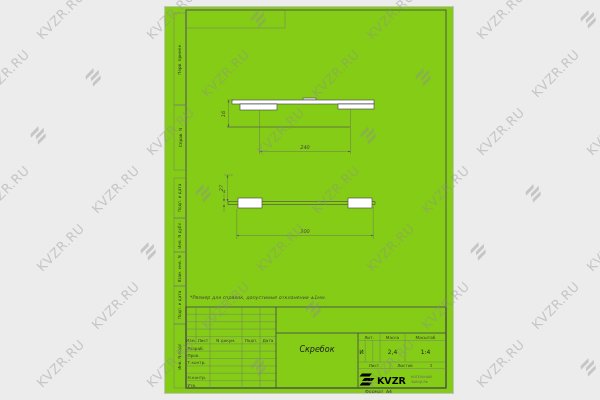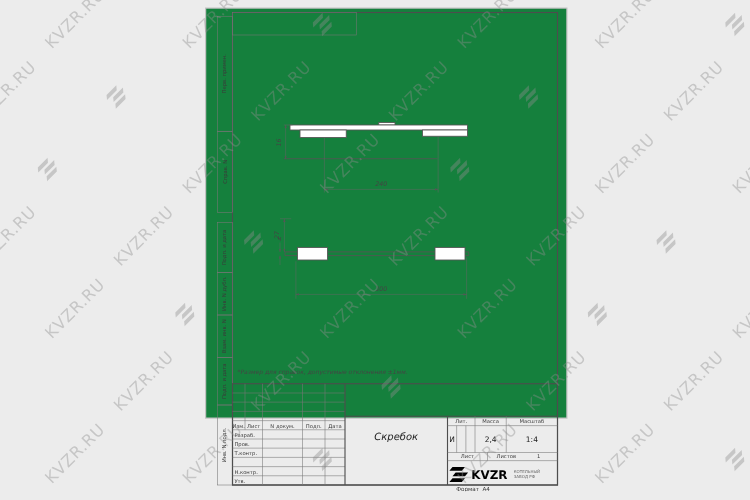--- a/index.html
+++ b/index.html
@@ -10,22 +10,22 @@
   }
   
   #wm{position:absolute;inset:0;z-index:30;pointer-events:none;}
   .wm-item{
     position:absolute;transform:rotate(-45deg);
     color:#8e8e8e;opacity:.40;font-size:13px;letter-spacing:.5px;
     white-space:nowrap;
   }
   
   #sheet{
-    position:absolute;left:165px;top:7px;width:288px;height:327px;
-    background:#15803d;box-shadow:0 0 0 1px #c2c2c2;z-index:10;
+    position:absolute;left:165px;top:7px;width:288px;height:386px;
+    background:#84cc16;box-shadow:0 0 0 1px #c2c2c2;z-index:10;
   }
   #sheet svg{position:absolute;inset:0;}
   svg text{font-family:"DejaVu Sans",sans-serif;fill:#333;}
   .thick{fill:none;stroke:#4d4d4d;stroke-width:0.9;}
   .thin{fill:none;stroke:#777;stroke-width:0.45;}
   .part{fill:#ffffff;stroke:#555;stroke-width:0.7;}
   .pline{fill:none;stroke:#555;stroke-width:0.7;}
   .dimline{fill:none;stroke:#666;stroke-width:0.4;}
   .dim{font-size:5px;font-style:italic;fill:#444;}
   .dimsmall{font-size:4.2px;font-style:italic;fill:#444;}

